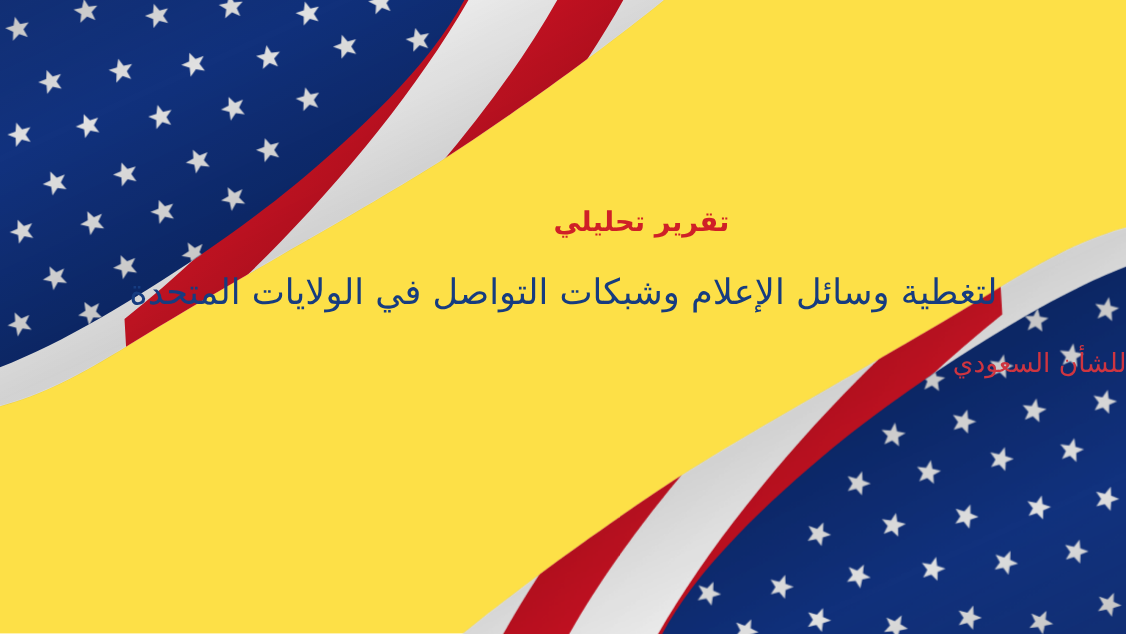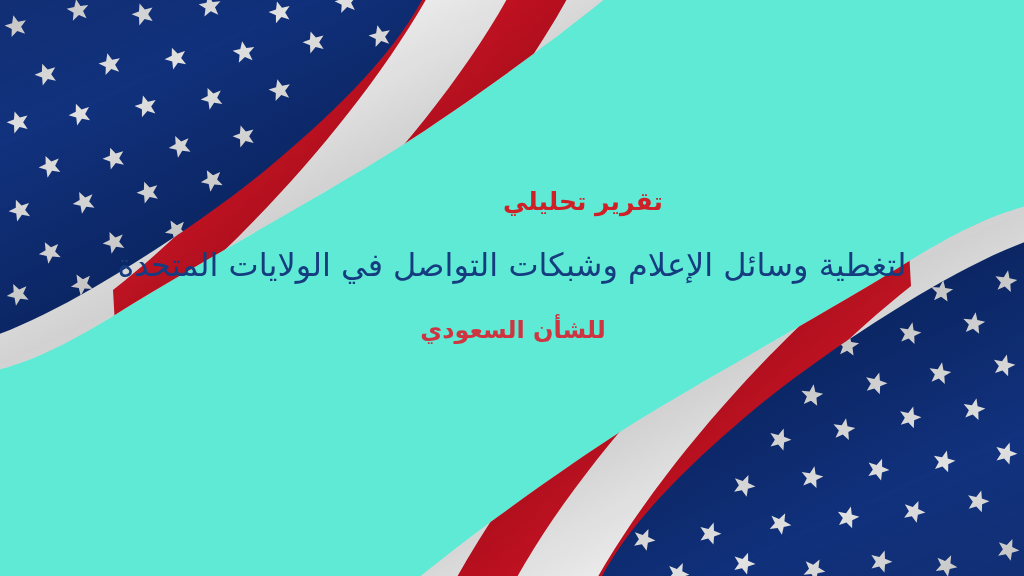--- a/index.html
+++ b/index.html
@@ -59,31 +59,32 @@
     font-size: 32px;
     font-weight: 400;
     line-height: 1.3;
     margin: 0 0 28px 0;
     padding-left: 0;
     color: #163c80;
     white-space: nowrap;
   }
   .subtitle {
     font-size: 24px;
-    font-weight: 700;
+    font-weight: 400;
     line-height: 1.3;
     margin: 0;
     padding-left: 2px;
     color: #cf3540;
+    text-align: right;
   }
 </style>
 </head>
 <body>
 
-<div id="slide" style="background: #5eead4;">
+<div id="slide" style="background: #fde047;">
 
   <div class="flag-corner flag-tl">
     <svg viewBox="0 0 620 400" xmlns="http://www.w3.org/2000/svg" preserveAspectRatio="none">
       <defs>
         <linearGradient id="blueGrad" x1="0" y1="0" x2="1" y2="1">
           <stop offset="0%" stop-color="#16398c"></stop>
           <stop offset="45%" stop-color="#0e2c72"></stop>
           <stop offset="100%" stop-color="#1b3f91"></stop>
         </linearGradient>
         <linearGradient id="redGrad" x1="0" y1="0" x2="1" y2="0.6">

